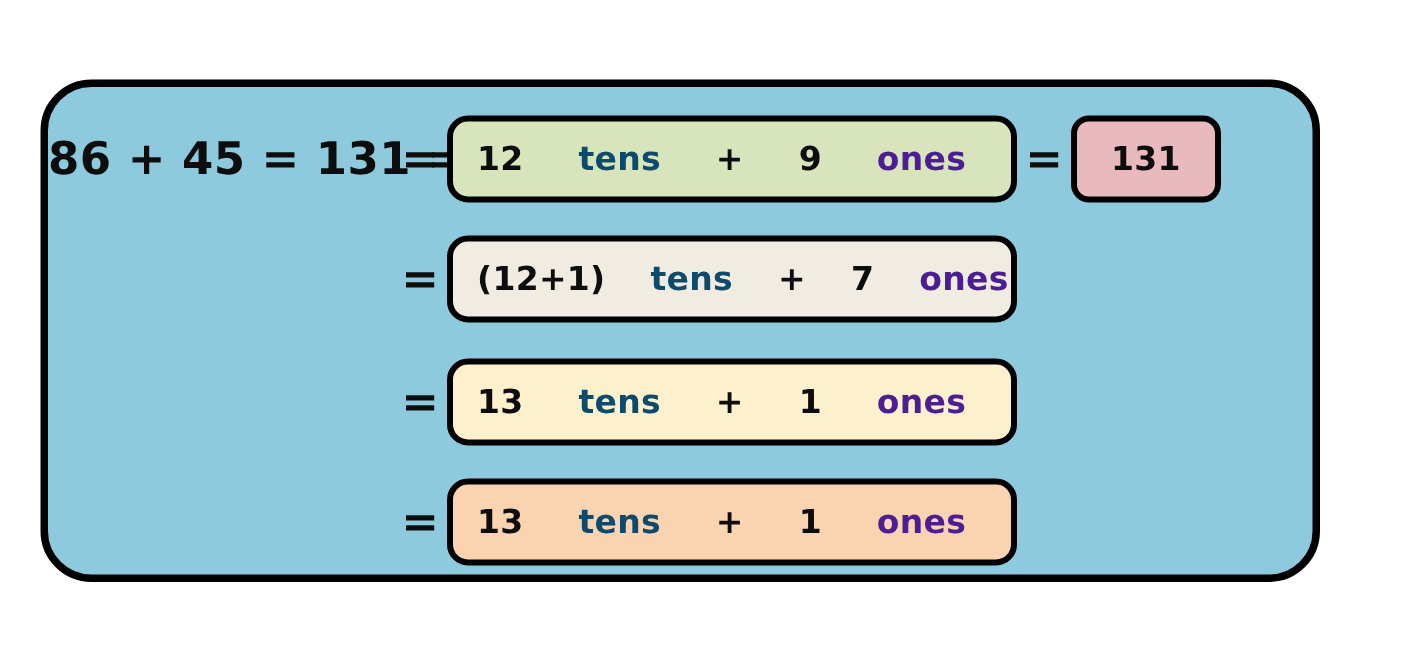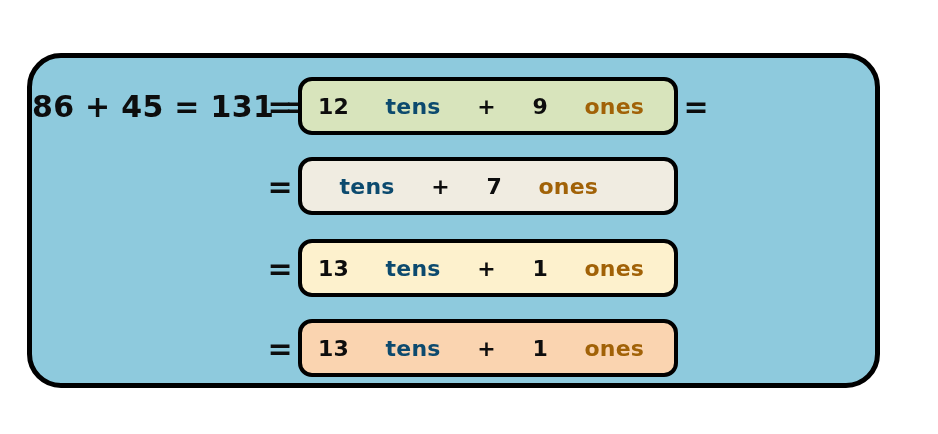--- a/index.html
+++ b/index.html
@@ -94,21 +94,21 @@
     border-radius: 12px;
   }
 
   .bg-green  { background: #d8e4bc; }
   .bg-ivory  { background: #f0ece1; }
   .bg-cream  { background: #fdf1cd; }
   .bg-peach  { background: #fad4b0; }
   .bg-pink   { background: #e8b9bd; }
 
   .tens { color: #0c4a6e; }
-  .ones { color: #a16207; }
+  .ones { color: #4c1d95; }
   .plain { color: #0d0d0d; }
 
   .sp { display: inline-block; width: 0.30em; }
 </style>
 </head>
 <body>
 
 <div id="stage">
 
   <div class="panel">
@@ -121,26 +121,28 @@
           <span class="sp"></span>
           <span class="tens">tens</span>
           <span class="sp"></span>
           <span class="plain">+</span>
           <span class="sp"></span>
           <span class="plain">9</span>
           <span class="sp"></span>
           <span class="ones">ones</span>
       </span>
       <span class="eq">=</span>
+      <span class="box box-small bg-pink">131</span>
     </div>
 
     <div class="row row-2">
       <span class="lead empty"></span>
       <span class="eq">=</span>
       <span class="box box-wide bg-ivory">
+        <span class="plain">(12+1)</span>
           <span class="sp"></span>
           <span class="tens">tens</span>
           <span class="sp"></span>
           <span class="plain">+</span>
           <span class="sp"></span>
           <span class="plain">7</span>
           <span class="sp"></span>
           <span class="ones">ones</span>
       </span>
     </div>

